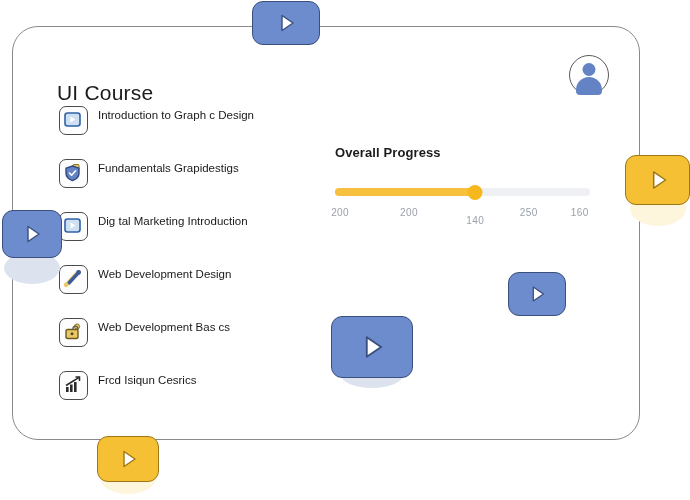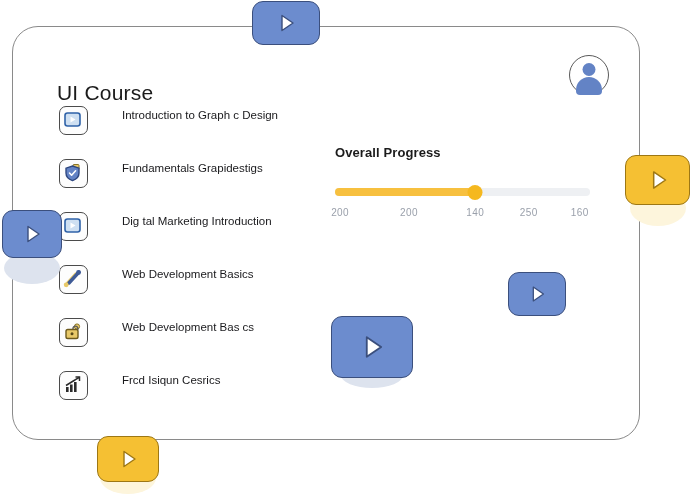--- a/index.html
+++ b/index.html
@@ -96,21 +96,20 @@
     position: relative;
     overflow: hidden;
   }
   .course-icon svg { display: block; }
   .course-text { padding-top: 2px; }
   .course-title {
     font-size: 11.5px;
     color: #19191c;
     line-height: 14px;
     white-space: nowrap;
-    margin-left: 24px;
   }
   .course-sub {
     margin-top: 6px;
     width: 48px;
     height: 5px;
     border-radius: 3px;
     background: #ccd2dc;
   }
 
   
@@ -269,21 +268,21 @@
     <div class="course-row">
       <span class="course-icon">
         <svg width="25" height="25" viewBox="0 0 25 25">
           <path d="M6 19 L16 8" stroke="#e8c969" stroke-width="3.4" stroke-linecap="round"></path>
           <path d="M19 6 L9 17" stroke="#3e5a96" stroke-width="3.4" stroke-linecap="round"></path>
           <circle cx="18.5" cy="6.5" r="2.4" fill="#3e5a96"></circle>
           <circle cx="6.2" cy="18.8" r="2.4" fill="#e8c969"></circle>
         </svg>
       </span>
       <span class="course-text">
-        <span class="course-title">Web Development Basics</span>
+        <span class="course-title">Web Development Design</span>
         <span class="course-sub"></span>
       </span>
     </div>
 
     <div class="course-row">
       <span class="course-icon">
         <svg width="25" height="25" viewBox="0 0 25 25">
           <circle cx="17" cy="7.5" r="2.6" fill="#e8c969" stroke="#8a7426" stroke-width="1"></circle>
           <path d="M8 11 h5 v-1.5 a2.4 2.4 0 1 1 4.8 0 V11" fill="none" stroke="#5c5c5c" stroke-width="1.4"></path>
           <rect x="6" y="10.5" width="12" height="9" rx="1.8" fill="#e8c969" stroke="#6d5a1d" stroke-width="1.4"></rect>
@@ -316,21 +315,21 @@
 
   <div id="progress-panel">
     <div id="progress-label">Overall Progress</div>
     <div id="progress-track">
       <div id="progress-fill" style="width: 55%;"></div>
       <div id="progress-knob" style="left: 55%;"></div>
     </div>
     <div id="progress-ticks">
       <span class="tick-label" style="left: 2%;">200</span>
       <span class="tick-label" style="left: 29%;">200</span>
-      <span class="tick-label" style="left: 55%;">140</span>
+      <span class="tick-label" style="left: 55%; margin-top: 8px;">140</span>
       <span class="tick-label" style="left: 76%;">250</span>
       <span class="tick-label" style="left: 96%;">160</span>
     </div>
   </div>
 
 </div>
 
 <div class="play-btn blue" id="pb-top">
   <svg class="tri" width="26" height="26" viewBox="0 0 26 26">
     <path d="M9 5.5 L20 13 L9 20.5 Z" fill="#ffffff" stroke="#3b4f7d" stroke-width="1.4" stroke-linejoin="round"></path>

